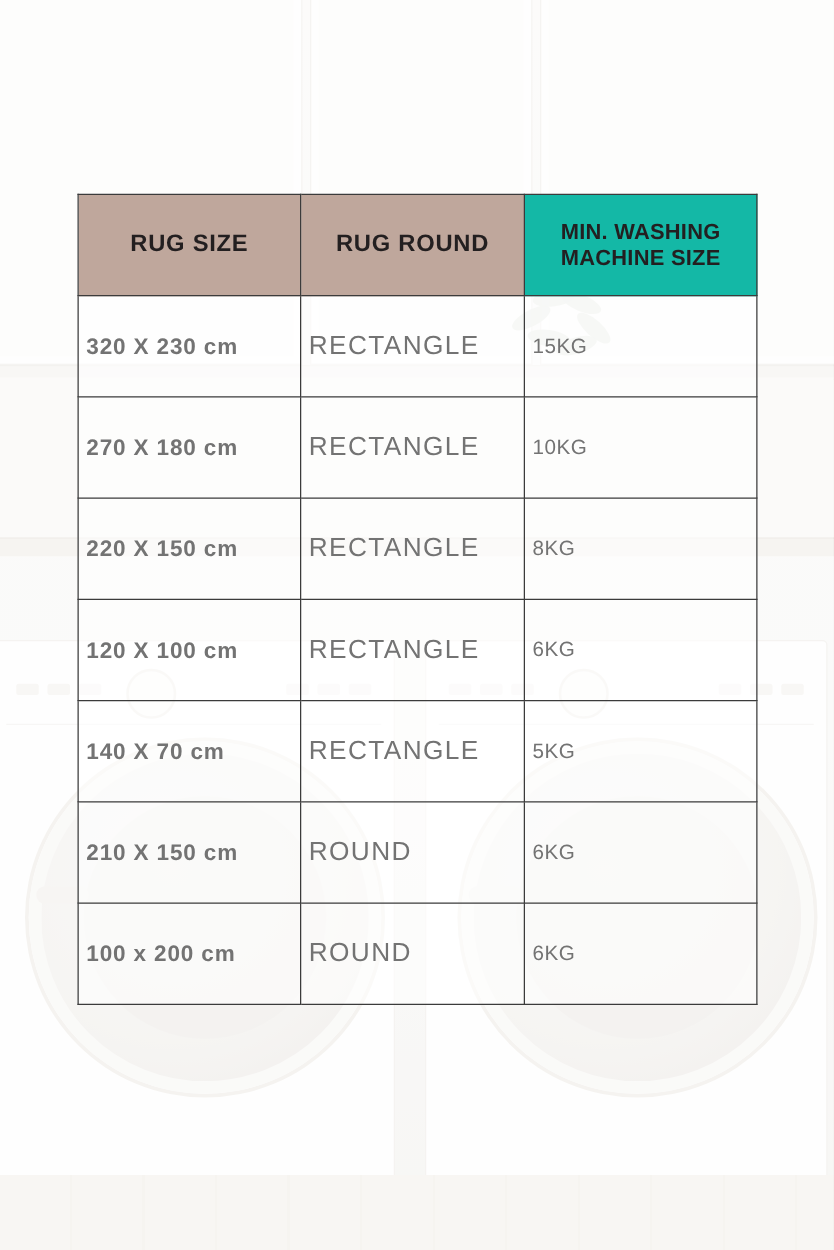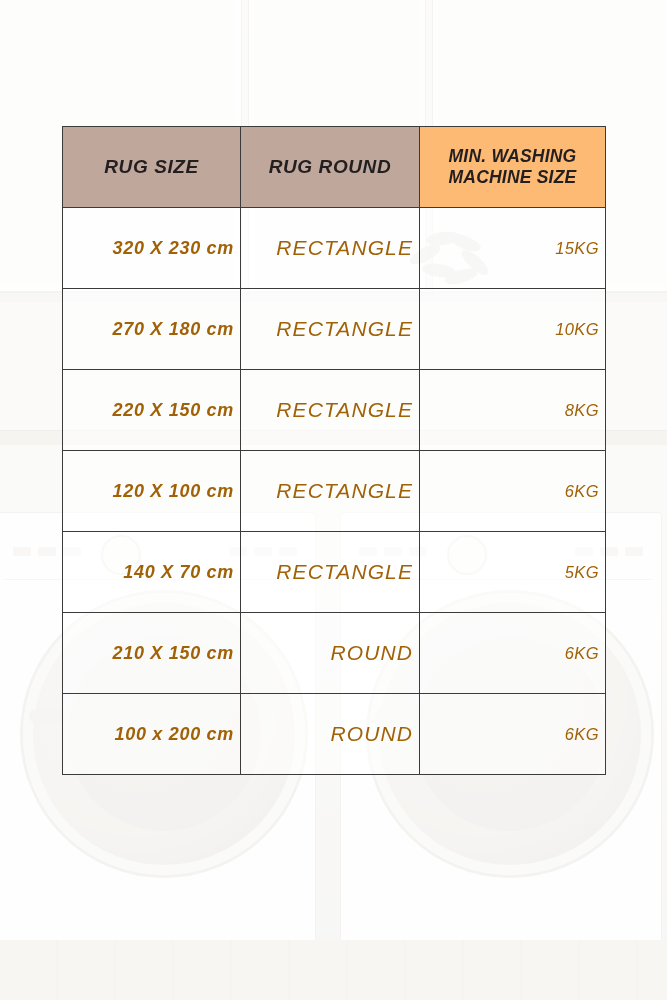--- a/index.html
+++ b/index.html
@@ -161,23 +161,22 @@
   .veil {
     position: absolute;
     inset: 0;
     background: rgba(255,255,255,0.58);
   }
 
   
   .table-wrap {
     position: absolute;
     left: 62px;
-    top: 126px;
+    top: 155px;
     width: 543px;
-    font-style: italic;
   }
   table.size-table {
     width: 543px;
     border-collapse: collapse;
     table-layout: fixed;
     background: rgba(255,255,255,0.55);
   }
   table.size-table col.c1 { width: 178px; }
   table.size-table col.c2 { width: 179px; }
   table.size-table col.c3 { width: 186px; }
@@ -189,30 +188,30 @@
     font-size: 19px;
     font-weight: bold;
     letter-spacing: .6px;
     line-height: 1.18;
     border: 1px solid #3b3b3b;
     padding: 0 8px;
     text-align: center;
     vertical-align: middle;
   }
   table.size-table th.wm {
-    background: #fdba74;
+    background: #14b8a6;
     letter-spacing: .2px;
     font-size: 17.5px;
   }
   table.size-table td {
     height: 80px;
     border: 1px solid #3b3b3b;
-    text-align: right;
+    text-align: left;
     vertical-align: middle;
-    color: #a16207;
+    color: #737373;
     padding: 0 6px;
   }
   td.size {
     font-size: 18px;
     font-weight: bold;
     letter-spacing: .7px;
   }
   td.shape {
     font-size: 21px;
     font-weight: normal;

